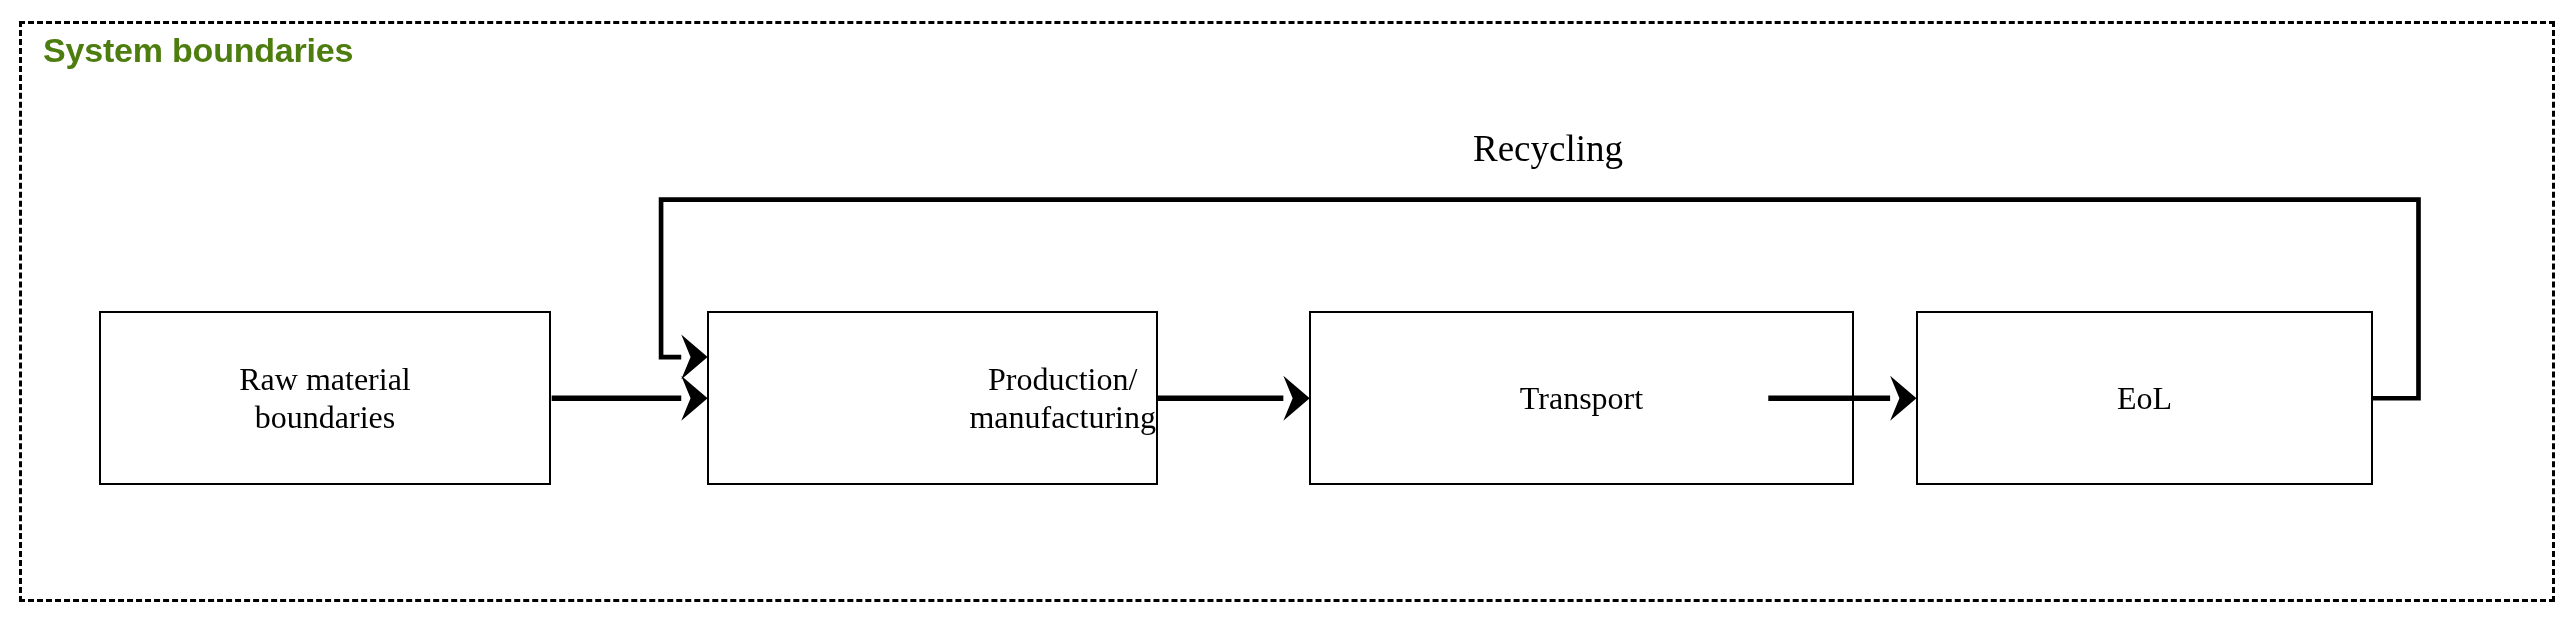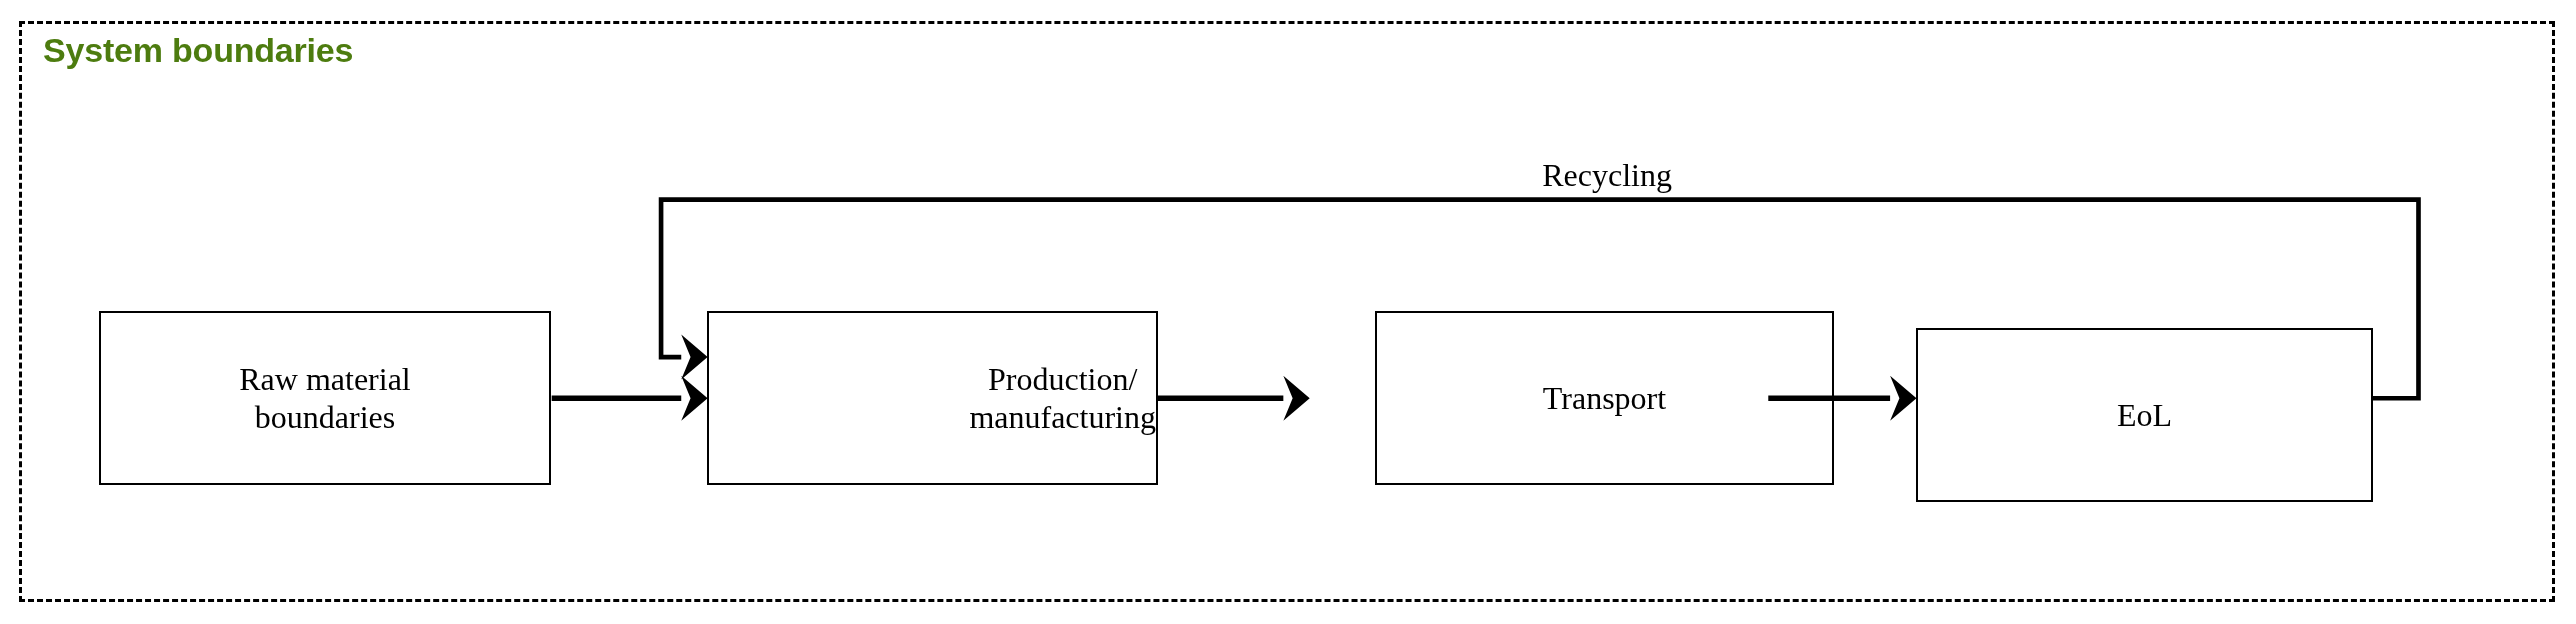--- a/index.html
+++ b/index.html
@@ -57,22 +57,22 @@
     font-size: 32px;
     line-height: 38px;
   }
   .process-box .box-label {
     display: block;
     white-space: pre-line;
   }
 
   #box-raw        { left: 99px;  top: 311px; width: 452px; height: 174px; }
   #box-production { left: 707px;  top: 311px; width: 451px; height: 174px; justify-content: flex-end; }
-  #box-transport  { left: 1375px; top: 311px; width: 459px; height: 174px; }
-  #box-eol        { left: 1916px; top: 328px; width: 457px; height: 174px; text-align: center; }
+  #box-transport  { left: 1309px; top: 311px; width: 545px; height: 174px; }
+  #box-eol        { left: 1916px; top: 311px; width: 457px; height: 174px; text-align: center; }
 
   
   #connectors {
     position: absolute;
     left: 0;
     top: 0;
     width: 2576px;
     height: 625px;
     pointer-events: none;
   }
@@ -87,26 +87,25 @@
     fill: none;
   }
   .arrow-head { fill: #000000; }
 
   
   .loop-label {
     position: absolute;
     left: 1424px;
     top: 130px;
     width: 248px;
-    text-align: right;
-    font-size: 32px;
+    text-align: center;
+    font-size: 37px;
     line-height: 37px;
     color: #000000;
     white-space: nowrap;
-    margin-top: 27px;
   }
 </style>
 </head>
 <body>
 
 <div id="canvas">
 
   <div class="boundary-frame"></div>
 
   <div class="boundary-caption">System boundaries</div>

